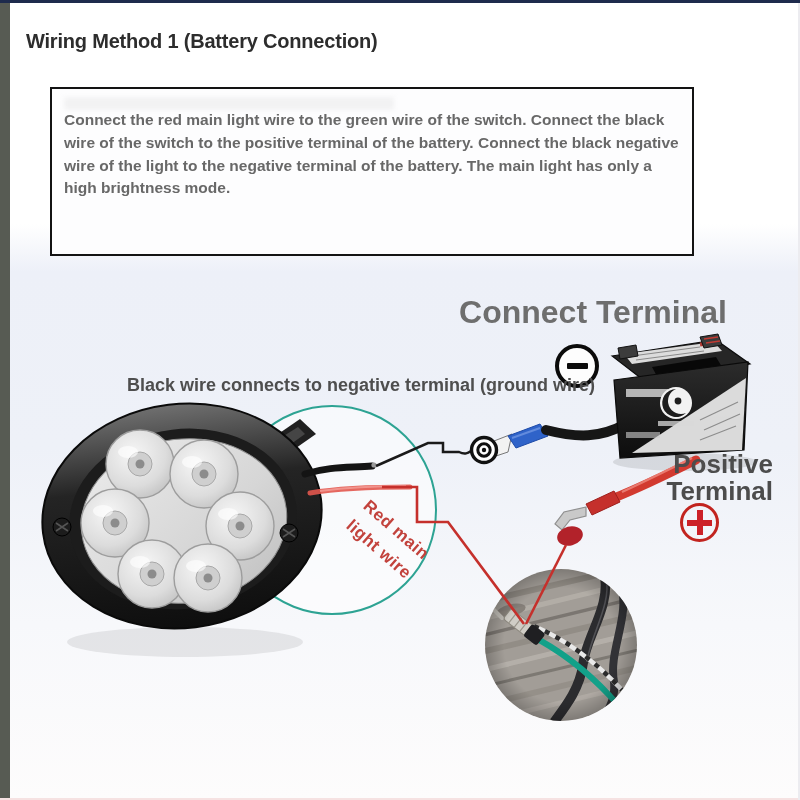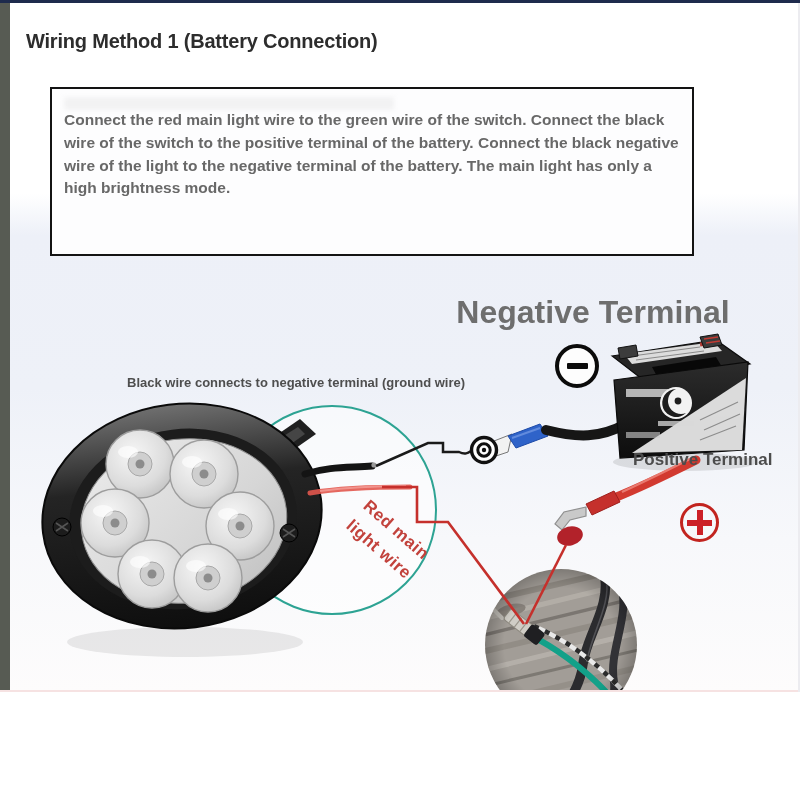--- a/index.html
+++ b/index.html
@@ -5,21 +5,21 @@
   :root{
     --accent-red:#c5302c;
     --label-gray:#6e6e6e;
     --label-dark-gray:#4e4e4e;
     --teal:#2da393;
     --top-bar-navy:#1e2b4d;
     --side-bar-gray:#575b53;
   }
   html,body{margin:0;padding:0;background:#fff;}
   .stage{
-    position:relative;width:800px;height:692px;overflow:hidden;
+    position:relative;width:800px;height:800px;overflow:hidden;
     font-family:"Liberation Sans",sans-serif;
     background:linear-gradient(180deg,#ffffff 0%,#ffffff 28%,#edf0f8 34%,#eef1f8 56%,#f7f8fb 78%,#fdfcfc 100%);
   }
   .top-bar{position:absolute;left:0;top:0;width:800px;height:3px;background:var(--top-bar-navy);z-index:6;}
   .side-bar{position:absolute;left:0;top:0;width:10px;height:800px;background:var(--side-bar-gray);z-index:5;}
   .bottom-line{position:absolute;left:0;bottom:0;width:800px;height:2px;background:#f6e2e2;z-index:5;}
   .right-line{position:absolute;right:0;top:0;width:2px;height:800px;background:#ececf0;z-index:5;}
 
   .page-title{
     position:absolute;left:26px;top:30px;font-size:20px;font-weight:700;color:#2d2d2d;
@@ -35,26 +35,26 @@
   }
   .instruction-text{
     margin:20px 12px 0 12px;font-size:15.5px;font-weight:700;color:#686868;line-height:1.47;
   }
 
   .neg-label{
     position:absolute;left:428px;top:294px;width:330px;text-align:center;
     font-size:32px;font-weight:700;color:var(--label-gray);z-index:4;white-space:nowrap;
   }
   .black-note{
-    position:absolute;left:127px;top:375px;font-size:13px;font-weight:700;color:var(--label-dark-gray);
+    position:absolute;left:127px;top:375px;font-size:18px;font-weight:700;color:var(--label-dark-gray);
     z-index:4;white-space:nowrap;
   }
   .pos-label{
-    position:absolute;left:633px;top:451px;width:140px;text-align:left;
-    font-size:17px;font-weight:700;color:#4c4c4c;line-height:1.02;z-index:4;
+    position:absolute;left:633px;top:451px;width:140px;text-align:right;
+    font-size:26px;font-weight:700;color:#4c4c4c;line-height:1.02;z-index:4;
   }
   .red-note{
     position:absolute;left:374px;top:494px;width:122px;
     transform:rotate(41deg);transform-origin:0 0;
     font-size:17px;font-weight:700;color:#c2423c;line-height:1.55;letter-spacing:.5px;z-index:4;
   }
 
   .minus-icon{
     position:absolute;left:555px;top:344px;width:36px;height:36px;border:4px solid #0b0b0b;
     border-radius:50%;background:#fdfdfd;display:flex;align-items:center;justify-content:center;z-index:4;
@@ -240,21 +240,21 @@
   <div class="bottom-line"></div>
   <div class="right-line"></div>
 
   <div class="page-title">Wiring Method 1 (Battery Connection)</div>
 
   <div class="instruction-box">
     <div class="ghost-mark"></div>
     <p class="instruction-text">Connect the red main light wire to the green wire of the switch. Connect the black wire of the switch to the positive terminal of the battery. Connect the black negative wire of the light to the negative terminal of the battery. The main light has only a high brightness mode.</p>
   </div>
 
-  <div class="neg-label">Negative Terminal</div>
+  <div class="neg-label">Connect Terminal</div>
 
   <div class="minus-icon">
     <div class="bar"></div>
   </div>
 
   <div class="black-note">Black wire connects to negative terminal (ground wire)</div>
 
   <div class="pos-label">Positive Terminal</div>
 
   <div class="plus-icon">

